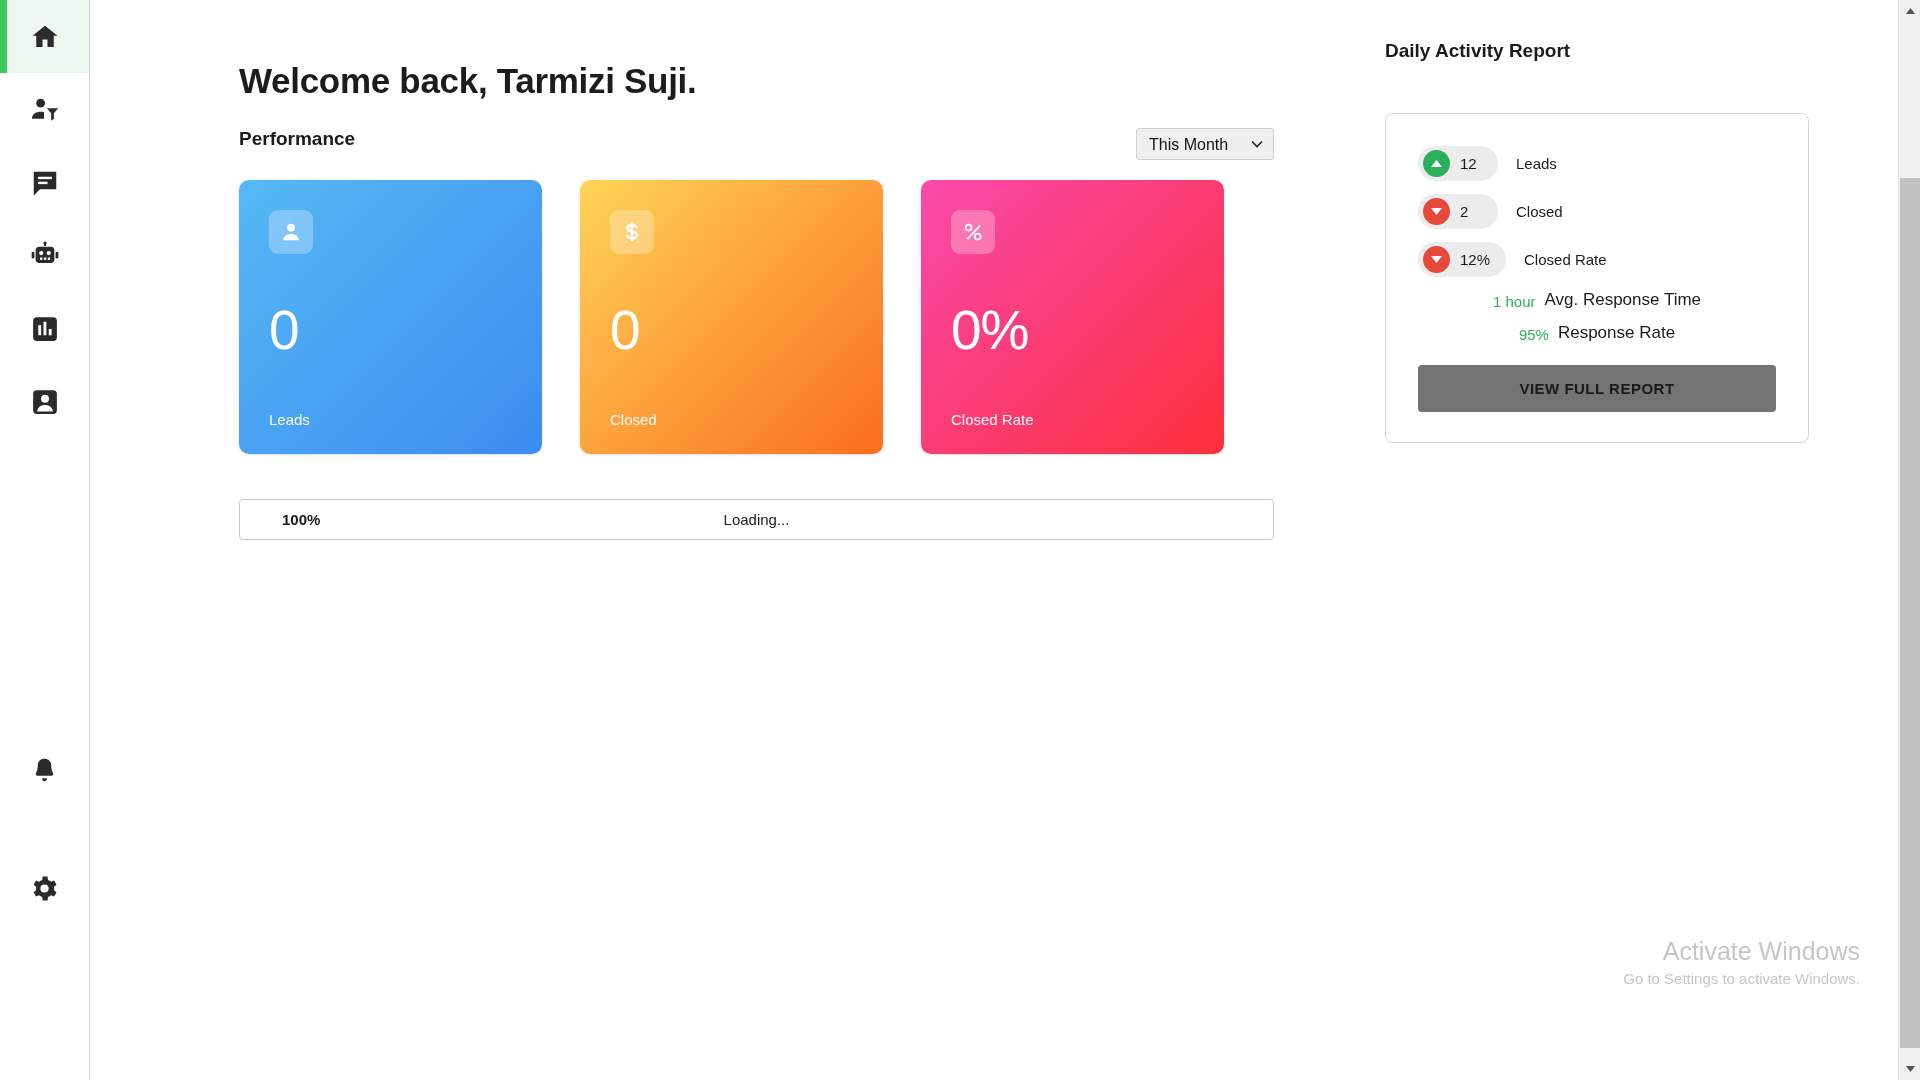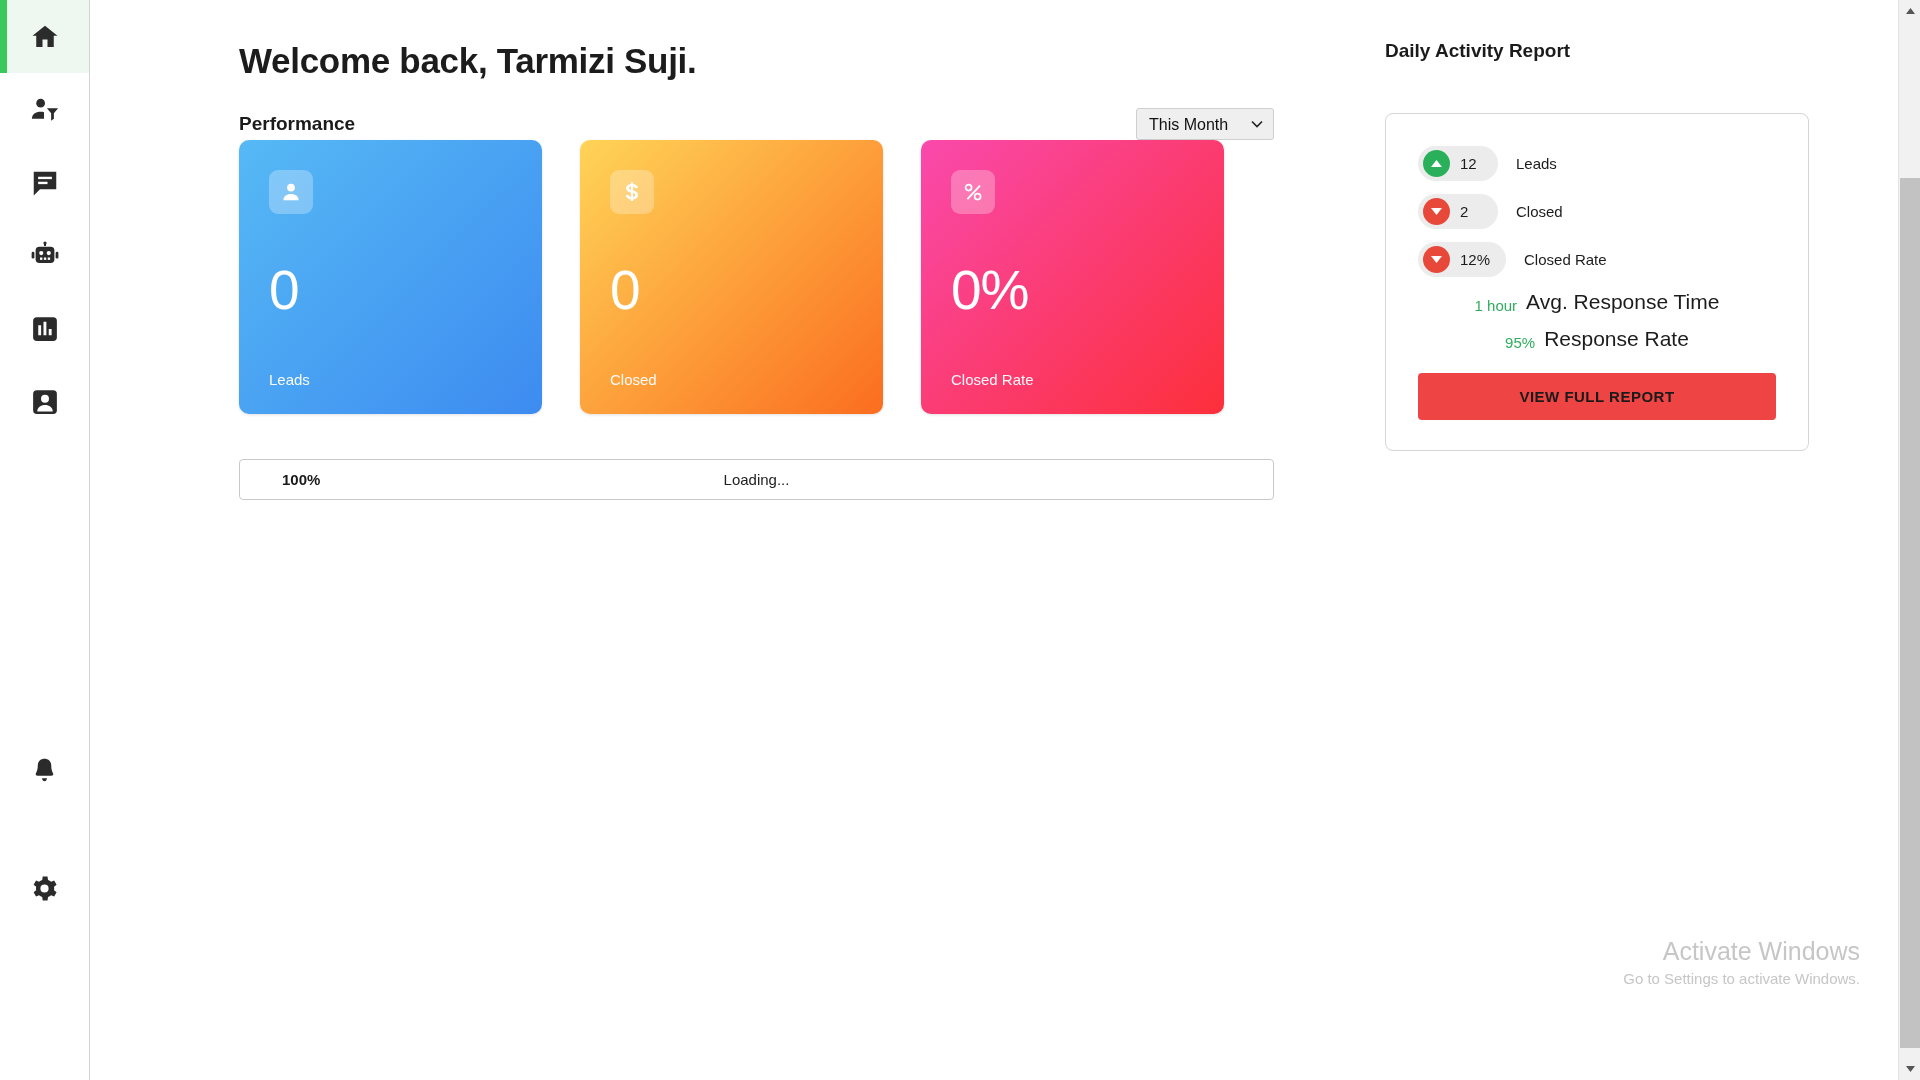--- a/index.html
+++ b/index.html
@@ -41,35 +41,36 @@
   .nav-bottom .nav-item { height: 118px; }
   .nav-bottom .nav-item svg { width: 29px; height: 29px; }
 
   
   .main {
     flex: 1 1 auto;
     position: relative;
     padding: 0;
     overflow: hidden;
   }
-  .content { padding: 40px 0 0 149px; }
+  .content { padding: 60px 0 0 149px; }
 
   .page-title {
     font-size: 35px;
     font-weight: 700;
     color: #1c1c1c;
     letter-spacing: -0.3px;
     line-height: 1.2;
     margin-bottom: 26px;
   }
 
   .perf-head {
     display: flex;
-    align-items: center;
+    align-items: flex-start;
     width: 1035px;
+    margin-bottom: 20px;
   }
   .section-title {
     font-size: 19px;
     font-weight: 700;
     color: #1b1b1b;
   }
   .perf-head .spacer { flex: 1 1 auto; }
 
   .period-select {
     appearance: none;
@@ -210,30 +211,30 @@
     align-items: flex-end;
     justify-content: center;
     margin-top: 13px;
   }
   .stat-value {
     font-size: 15px;
     color: #2fae5e;
     font-weight: 400;
   }
   .stat-label {
-    font-size: 21px;
+    font-size: 17px;
     color: #1c1c1c;
     margin-left: 9px;
   }
 
   .report-btn {
     margin-top: 22px;
     width: 100%;
     height: 47px;
-    background: #ef4444;
+    background: #737373;
     border: none;
     border-radius: 4px;
     font-family: "Liberation Sans", sans-serif;
     font-size: 15px;
     font-weight: 700;
     letter-spacing: 0.5px;
     color: #1a1a1a;
     cursor: pointer;
   }
 

